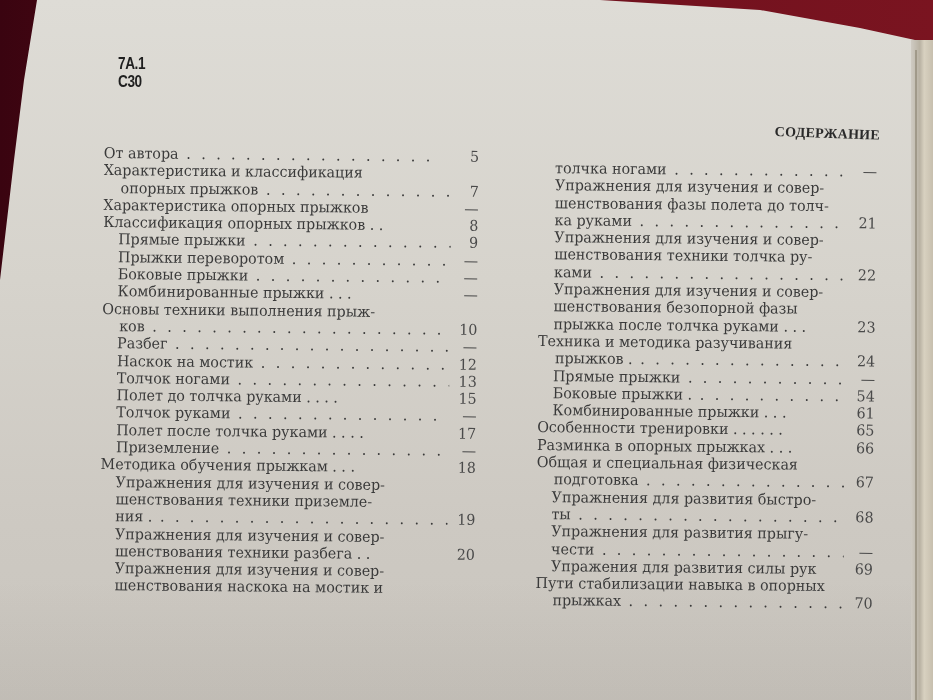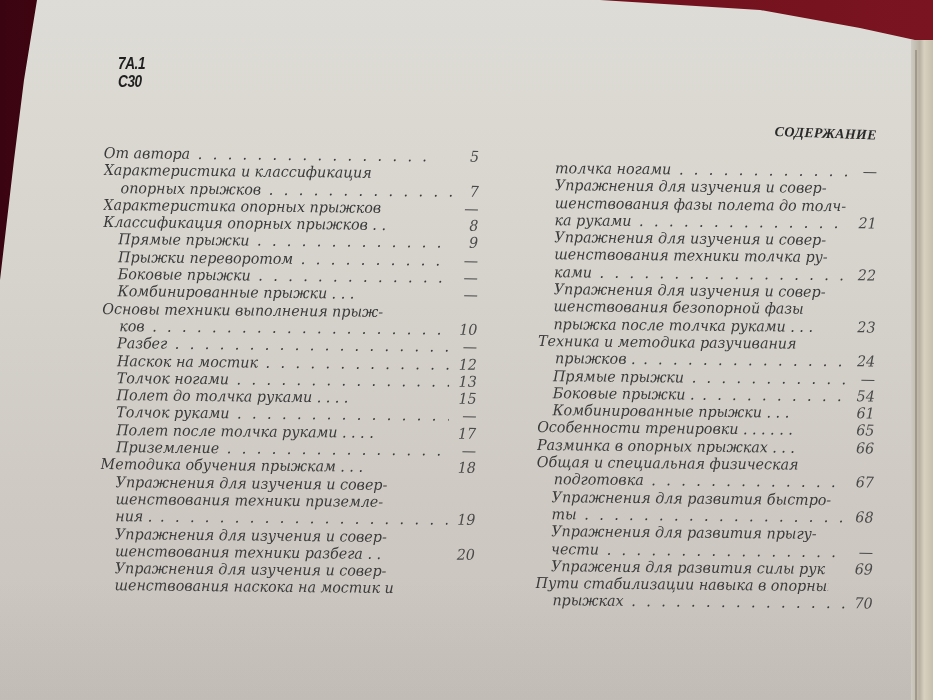--- a/index.html
+++ b/index.html
@@ -9,21 +9,20 @@
       height: 700px;
       overflow: hidden;
       background: #5a0a14;
     }
     .scene {
       position: relative;
       width: 933px;
       height: 700px;
       overflow: hidden;
       background: linear-gradient(90deg, #3a0410 0%, #6a0f1c 40%, #7a1420 100%);
-      font-style: italic;
     }
     .page {
       position: absolute;
       left: 0;
       top: 0;
       width: 933px;
       height: 700px;
       background: linear-gradient(180deg, #dedcd6 0%, #d6d3cc 40%, #cdc9c2 75%, #c9c5be 100%);
       clip-path: polygon(37px 0px, 600px 0px, 760px 10px, 860px 28px, 915px 40px, 933px 42px, 933px 700px, 0px 700px, 0px 280px, 14px 160px, 24px 80px);
     }

